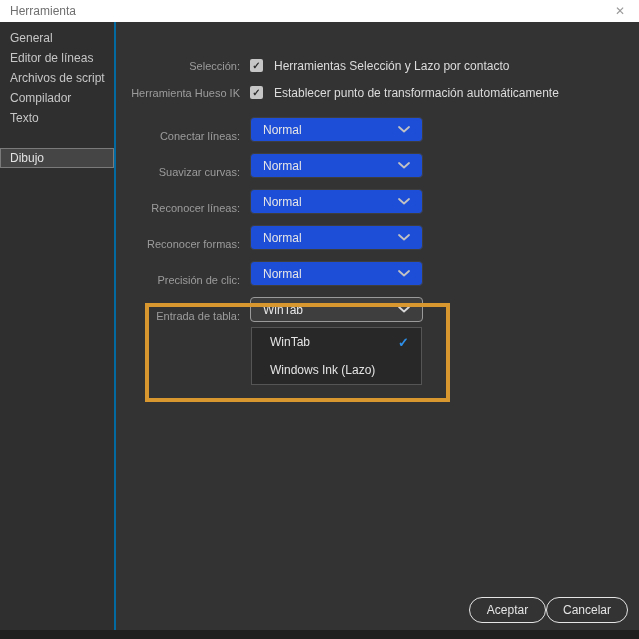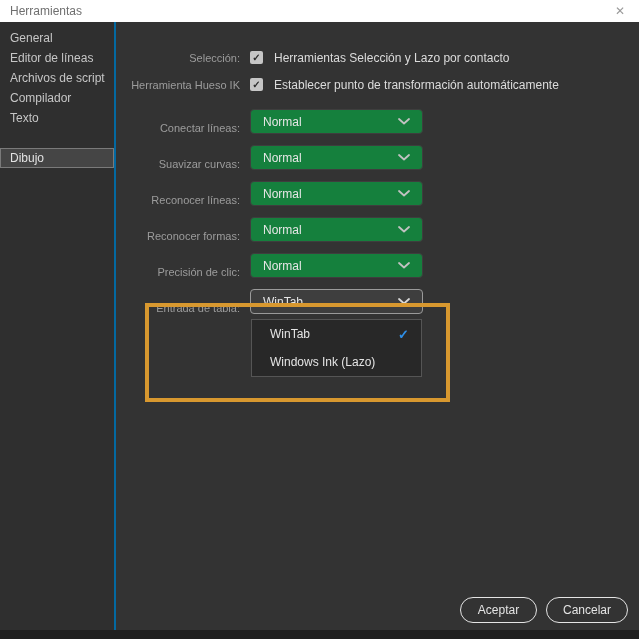--- a/index.html
+++ b/index.html
@@ -28,21 +28,21 @@
     width:116px; flex:none; background:var(--sidebar-bg, #2f2f2f);
     border-right:2px solid #0369a1; padding-top:6px;
   }
   .side-item {
     height:20px; line-height:20px; padding-left:10px;
     font-size:12px; color:#c6c6c6; cursor:default; white-space:nowrap;
   }
   .side-item.selected {
     background:#454545; box-shadow:inset 0 0 0 1px #7a7a7a; color:#e2e2e2;margin-top:20px;
   }
-  .main { flex:1; padding-top:22px; position:relative; }
+  .main { flex:1; padding-top:30px; position:relative; }
   
   .row { display:flex; align-items:center; }
   .cb-row { height:27px; }
   .dd-row { height:36px;align-items:flex-end; }
   .row-label {
     width:134px; flex:none; padding-right:10px; text-align:right;
     font-size:11px; color:#9c9c9c; white-space:nowrap;
   }
   .control { display:flex; align-items:center; }
   
@@ -50,21 +50,21 @@
     width:13px; height:13px; flex:none; margin-right:11px; border-radius:2px;
     display:flex; align-items:center; justify-content:center; cursor:default;
   }
   .checkbox.checked { background:#c6c6c6; }
   .checkbox.checked .check { color:#2b2b2b; font-size:10px; font-weight:bold; line-height:1; }
   .checkbox.unchecked { border:1px solid #8e8e8e; background:#2e2e2e; }
   .cb-text { font-size:12px; color:#dcdcdc; white-space:nowrap; }
   
   .dd-wrap { position:relative; }
   .dropdown {
-    width:173px; height:25px; background:#15803d;
+    width:173px; height:25px; background:#1d4ed8;
     border:1px solid #3e3e3e; border-radius:4px;
     display:flex; align-items:center; justify-content:space-between;
     padding:0 12px; cursor:default;
   }
   .dropdown.focused { background:#3e3e3e; border-color:#9a9a9a; }
   .dd-value { font-size:12px; color:#e6e6e6; white-space:nowrap; }
   .chevron { display:flex; align-items:center; }
   
   .menu {
     position:absolute; top:calc(100% + 5px); left:1px; width:171px;
@@ -75,36 +75,36 @@
     padding:0 12px 0 18px; font-size:12px; color:#e4e4e4; cursor:default; white-space:nowrap;
   }
   .menu-check { color:var(--accent-blue, #2e8fe8); font-weight:bold; font-size:13px; line-height:1; }
   
   .highlight-rect {
     position:absolute; left:145px; top:303px; width:305px; height:99px;
     border:4px solid var(--highlight, #d8982f);
     z-index:10; pointer-events:none;
   }
   
-  .footer { position:absolute; right:11px; bottom:16px; display:flex; gap:9px; z-index:2; }
+  .footer { position:absolute; right:11px; bottom:16px; display:flex; z-index:2; }
   .btn {
     height:26px; min-width:77px; padding:0 16px; border-radius:13px;
     border:1.5px solid #e4e4e4; background:transparent; color:#e4e4e4;
     font-size:12px; font-family:inherit; display:flex; align-items:center;
     justify-content:center; cursor:default; white-space:nowrap;
   }
   .bottom-strip { position:absolute; left:0; right:0; bottom:0; height:9px; background:#1f1f1f; }
 </style>
 </head>
 <body>
 
 <div class="app">
 
   <div class="titlebar">
-    <span class="title">Herramientas</span>
+    <span class="title">Herramienta</span>
     <span class="close">✕</span>
   </div>
 
   <div class="dialog">
 
     <div class="sidebar">
       <div class="side-item">General</div>
       <div class="side-item">Editor de líneas</div>
       <div class="side-item">Archivos de script</div>
       <div class="side-item">Compilador</div>

